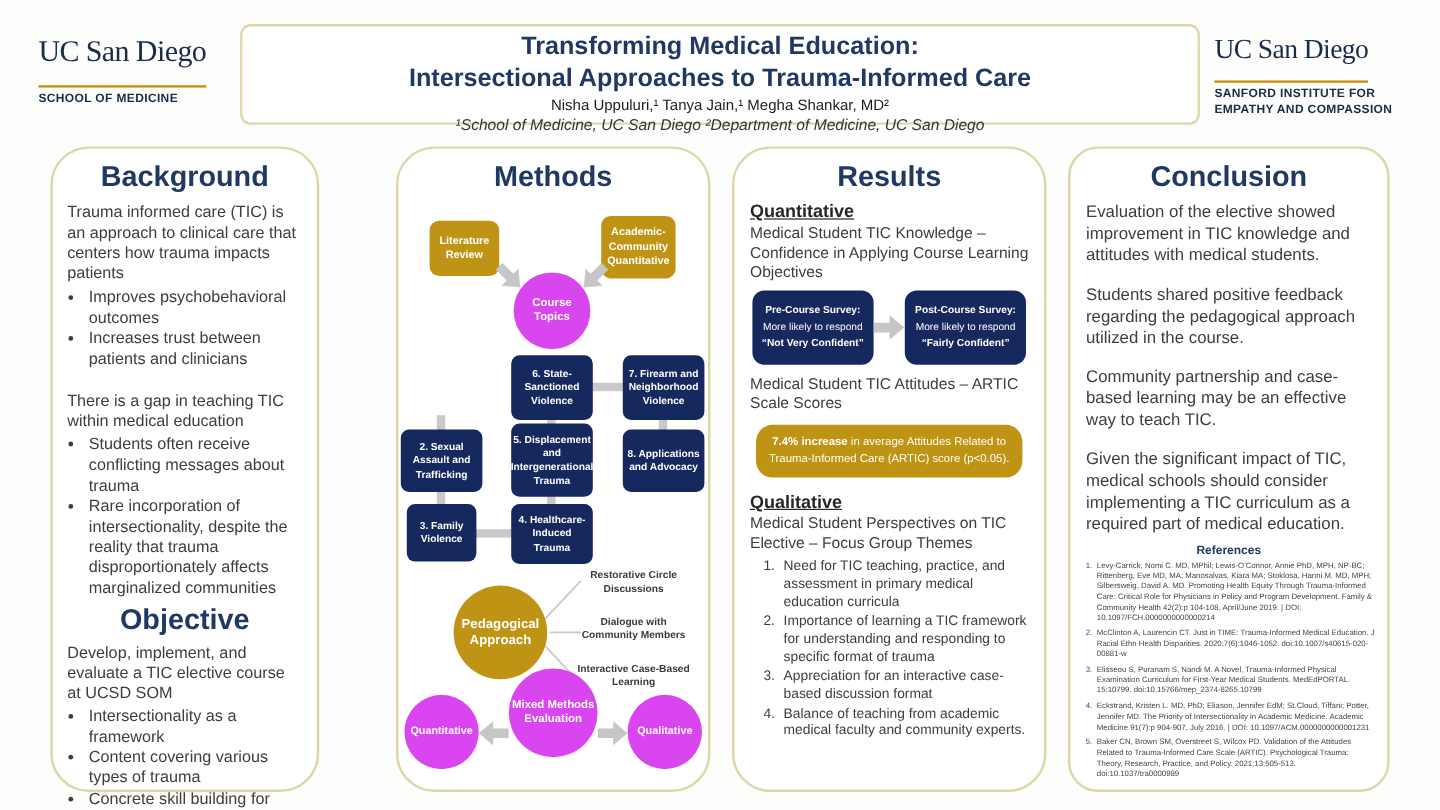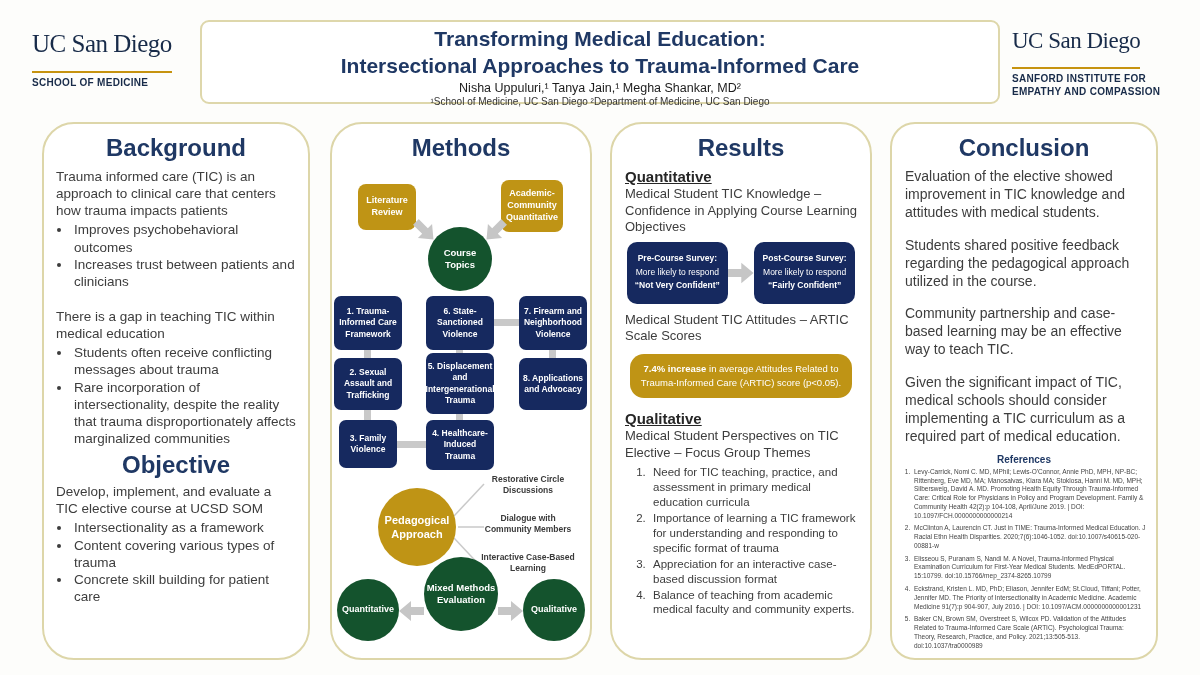--- a/index.html
+++ b/index.html
@@ -9,42 +9,42 @@
 
   
   .logo { position:absolute; }
   .logo-left { left:32px; top:30px; }
   .logo-right { left:1012px; top:28px; }
   .logo-brand { font-family:"Liberation Serif", serif; font-size:25px; color:#182b49; letter-spacing:-0.5px; display:inline-block; border-bottom:2px solid #c6930f; padding-bottom:13px; }
   .logo-sub { font-size:10px; font-weight:bold; color:#182b49; letter-spacing:0.3px; margin-top:4px; line-height:1.25; }
   .title-box { position:absolute; left:200px; top:20px; width:800px; height:84px; background:#fff; border:2px solid #ded7ab; border-radius:9px; text-align:center; padding-top:3px; }
   .title-line { font-size:21px; font-weight:bold; color:#1f3864; line-height:1.3; }
   .authors { font-size:12.5px; color:#1c1c1c; margin-top:1px; }
-  .affiliations { font-size:10px; color:#333; margin-top:1px; }
+  .affiliations { font-size:13px; font-style:italic; color:#333; margin-top:1px; }
 
   
   .panel { position:absolute; top:122px; height:538px; background:#fff; border:2px solid #ddd6a9; border-radius:32px; }
-  .panel-bg { left:42px; width:268px; }
+  .panel-bg { left:42px; width:224px; }
   .panel-methods { left:330px; width:262px; }
   .panel-results { left:610px; width:262px; }
   .panel-conclusion { left:890px; width:268px;border-radius:25px; }
   .ptitle { font-size:24px; font-weight:bold; color:#1f3864; text-align:center; margin:10px 0 6px; }
 
   
   .body-txt { font-size:13.5px; color:#3d3d3d; line-height:1.27; padding:0 12px; }
   .body-txt p { margin-bottom:2px; }
   .blist { list-style:disc outside; padding-left:28px; margin:0 12px 2px 0; font-size:13.5px; color:#3d3d3d; line-height:1.27; }
   .blist li { padding-left:2px; }
   .gap { height:16px; }
 
   
   .fc { position:absolute; color:#fff; display:flex; align-items:center; justify-content:center; text-align:center; line-height:1.3; }
   .goldbox { background:#bf9415; border-radius:8px; font-size:9px; font-weight:600; padding:2px 4px; }
   .navybox { background:#16295f; border-radius:7px; font-size:8.5px; font-weight:600; padding:2px 3px; }
-  .circle { border-radius:50%; background:#14532d; font-weight:600; }
+  .circle { border-radius:50%; background:#d946ef; font-weight:600; }
   .gold-circle { border-radius:50%; background:#bf9415; }
   .connector { position:absolute; background:#c9c9c9; }
   .ped-label { position:absolute; left:146px; width:100px; text-align:center; font-size:8.5px; font-weight:600; color:#3a3a3a; line-height:1.3; }
   .arrow { position:absolute; }
 
   
   .results-pad { padding:0 13px; }
   .sec-head { font-size:15px; font-weight:bold; color:#262626; text-decoration:underline; margin:2px 0 1px; }
   .res-sub { font-size:13px; color:#3d3d3d; line-height:1.27; margin-bottom:4px; }
   .survey-row { display:flex; align-items:center; justify-content:space-between; margin:6px 2px 8px; }
@@ -135,21 +135,20 @@
     <div class="fc circle" style="left:96px; top:103px; width:64px; height:64px; font-size:9.5px;">Course Topics</div>
 
     <div class="connector" style="left:32px; top:222px; width:7px; height:16px;"></div>
     <div class="connector" style="left:32px; top:282px; width:7px; height:18px;"></div>
     <div class="connector" style="left:124px; top:222px; width:7px; height:14px;"></div>
     <div class="connector" style="left:124px; top:286px; width:7px; height:14px;"></div>
     <div class="connector" style="left:217px; top:222px; width:7px; height:16px;"></div>
     <div class="connector" style="left:158px; top:195px; width:33px; height:7px;"></div>
     <div class="connector" style="left:64px; top:317px; width:34px; height:7px;"></div>
 
-    <div class="fc navybox" style="left:2px; top:172px; width:68px; height:54px;">1. Trauma-Informed Care Framework</div>
     <div class="fc navybox" style="left:94px; top:172px; width:68px; height:54px;">6. State-Sanctioned Violence</div>
     <div class="fc navybox" style="left:187px; top:172px; width:68px; height:54px;">7. Firearm and Neighborhood Violence</div>
     <div class="fc navybox" style="left:2px; top:234px; width:68px; height:52px;">2. Sexual Assault and Trafficking</div>
     <div class="fc navybox" style="left:94px; top:229px; width:68px; height:61px;">5. Displacement and Intergenerational Trauma</div>
     <div class="fc navybox" style="left:187px; top:234px; width:68px; height:52px;">8. Applications and Advocacy</div>
     <div class="fc navybox" style="left:7px; top:296px; width:58px; height:48px;">3. Family Violence</div>
     <div class="fc navybox" style="left:94px; top:296px; width:68px; height:50px;">4. Healthcare-Induced Trauma</div>
 
     <div class="fc gold-circle" style="left:46px; top:364px; width:78px; height:78px; font-size:11px; font-weight:600;">Pedagogical Approach</div>
     <div class="ped-label" style="top:350px;">Restorative Circle Discussions</div>

